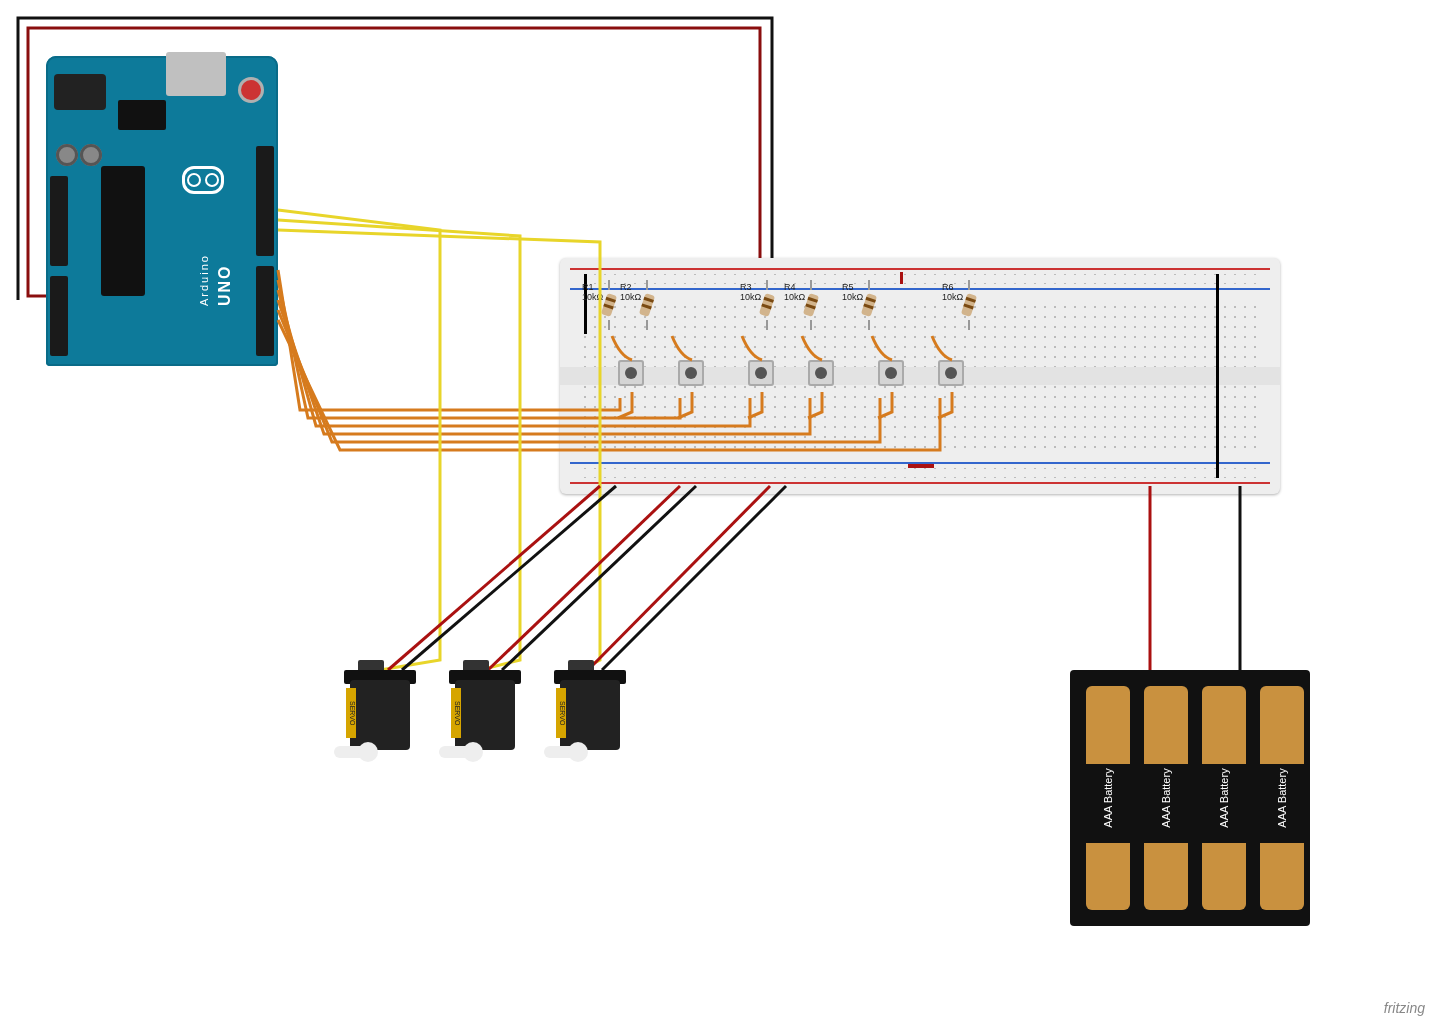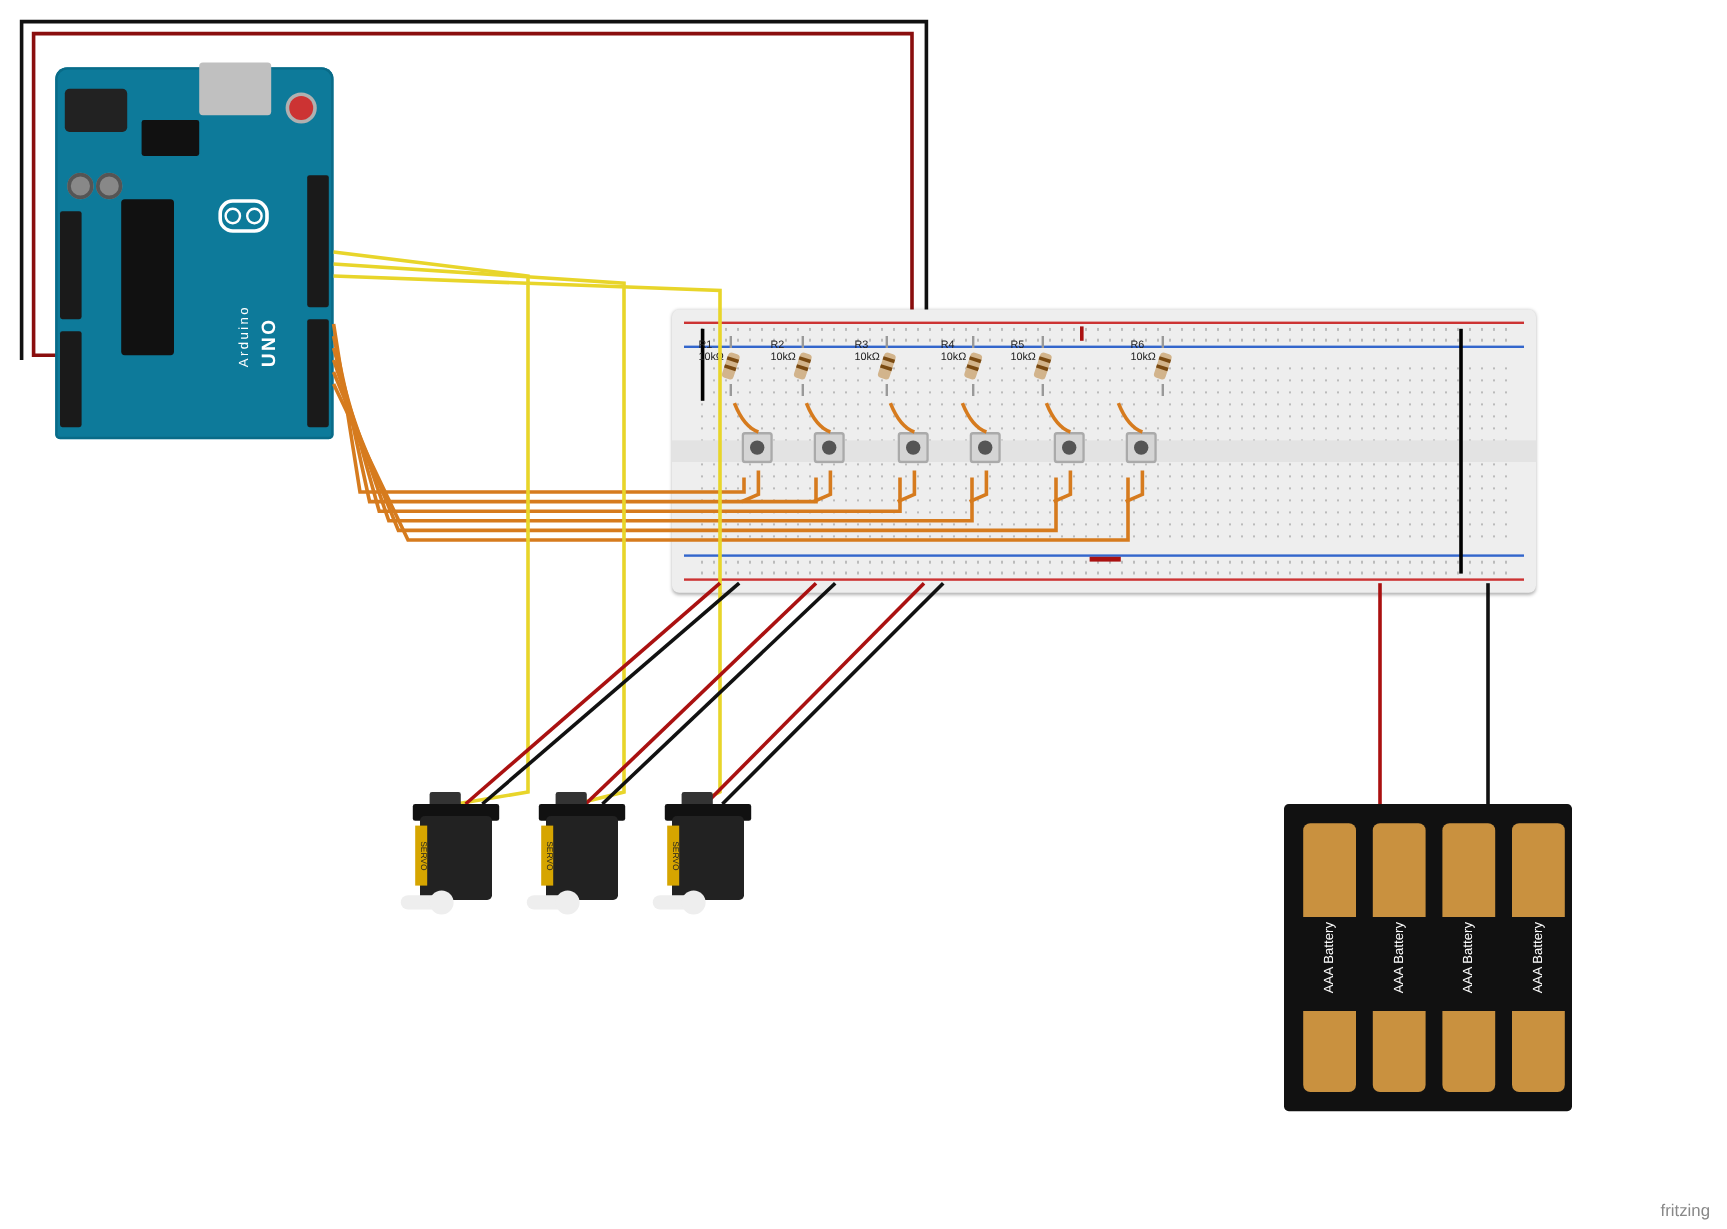--- a/index.html
+++ b/index.html
@@ -61,21 +61,21 @@
   .servo .horn{position:absolute;left:-6px;top:86px;width:36px;height:12px;background:#eee;border-radius:6px}
   .servo .horn::after{content:"";position:absolute;left:24px;top:-4px;width:20px;height:20px;background:#eee;border-radius:50%}
   .servo .tag{position:absolute;left:6px;top:28px;width:10px;height:50px;background:#d6a500;font-size:7px;writing-mode:vertical-rl;text-align:center;color:#222}
   .servo .con{position:absolute;left:18px;top:0;width:26px;height:14px;background:#333;border-radius:2px}
 
   .bat{position:absolute;left:1070px;top:670px;width:240px;height:256px;background:#111;border-radius:4px}
   .bat .cell{position:absolute;top:16px;bottom:16px;width:44px;border-radius:6px;
     background:linear-gradient(#c9913f 0 35%,#111 35% 70%,#c9913f 70% 100%)}
   .bat .cell span{position:absolute;left:50%;top:50%;transform:translate(-50%,-50%) rotate(-90deg);
     color:#fff;font-size:11px;white-space:nowrap}
-  .watermark{position:absolute;right:14px;bottom:8px;color:#888;font-size:14px;}
+  .watermark{position:absolute;right:14px;bottom:8px;color:#888;font-size:14px;font-style:italic}
 </style>
 </head>
 <body>
 <div class="stage">
 
 <svg class="wire" style="left:0;top:0;width:1300px;height:300px">
   <polyline points="66,296 28,296 28,28 760,28 760,272 595,272" fill="none" stroke="#8a0e0e" stroke-width="3"></polyline>
   <polyline points="66,306 18,306 18,18 772,18 772,282 595,282" fill="none" stroke="#111" stroke-width="3"></polyline>
 </svg>
 
@@ -112,28 +112,28 @@
 <div class="jumper" style="left:900px;top:272px;width:3px;height:12px;background:#a11"></div>
 <div class="jumper" style="left:908px;top:464px;width:26px;height:4px;background:#a11"></div>
 
 <div class="res" style="left:602px;top:286px">
   <div class="lead t"></div>
       <div class="body"></div>
       <div class="lead b"></div>
   <div class="label"><span>R1</span><br>
   <span>10kΩ</span></div>
 </div>
-<div class="res" style="left:662px;top:286px">
+<div class="res" style="left:640px;top:286px">
   <div class="lead t"></div>
       <div class="body"></div>
       <div class="lead b"></div>
   <div class="label"><span>R2</span><br>
   <span>10kΩ</span></div>
 </div>
-<div class="res" style="left:732px;top:286px">
+<div class="res" style="left:760px;top:286px">
   <div class="lead t"></div>
       <div class="body"></div>
       <div class="lead b"></div>
   <div class="label"><span>R3</span><br>
   <span>10kΩ</span></div>
 </div>
 <div class="res" style="left:804px;top:286px">
   <div class="lead t"></div>
       <div class="body"></div>
       <div class="lead b"></div>

